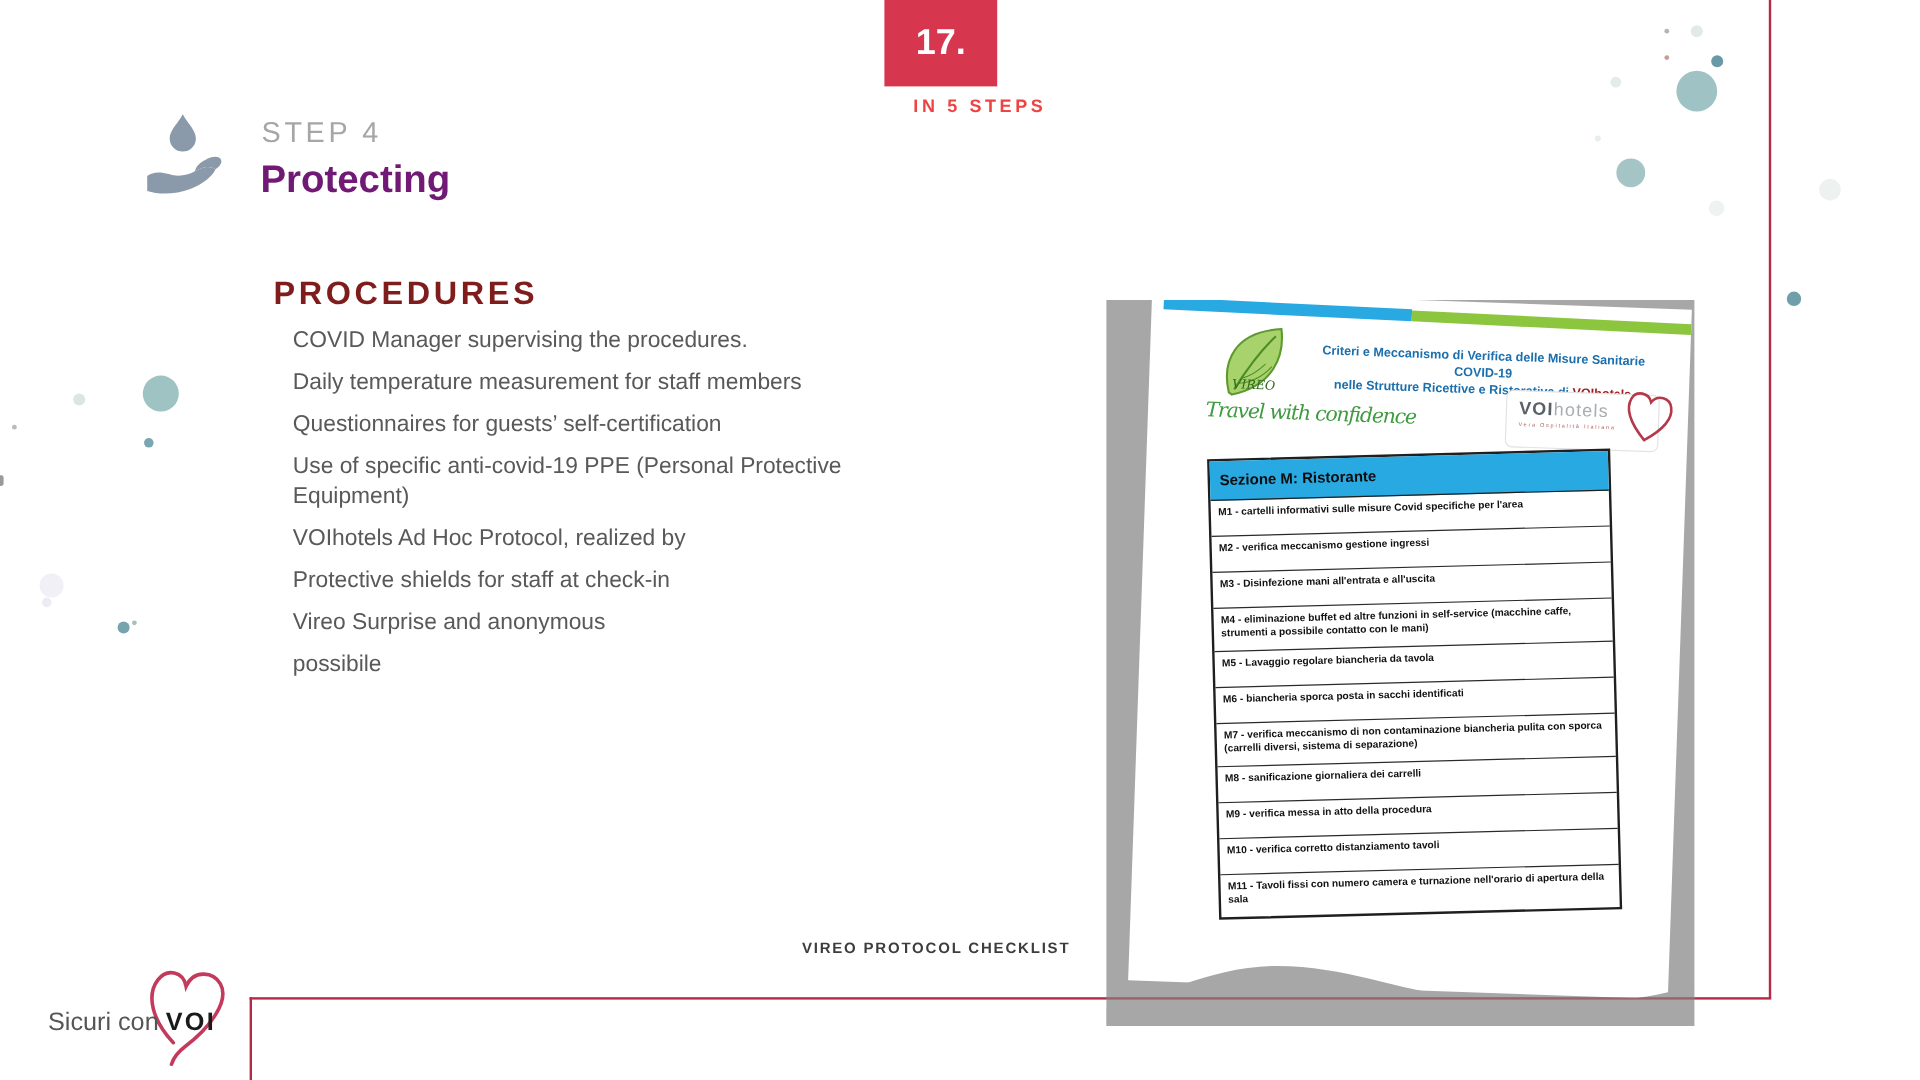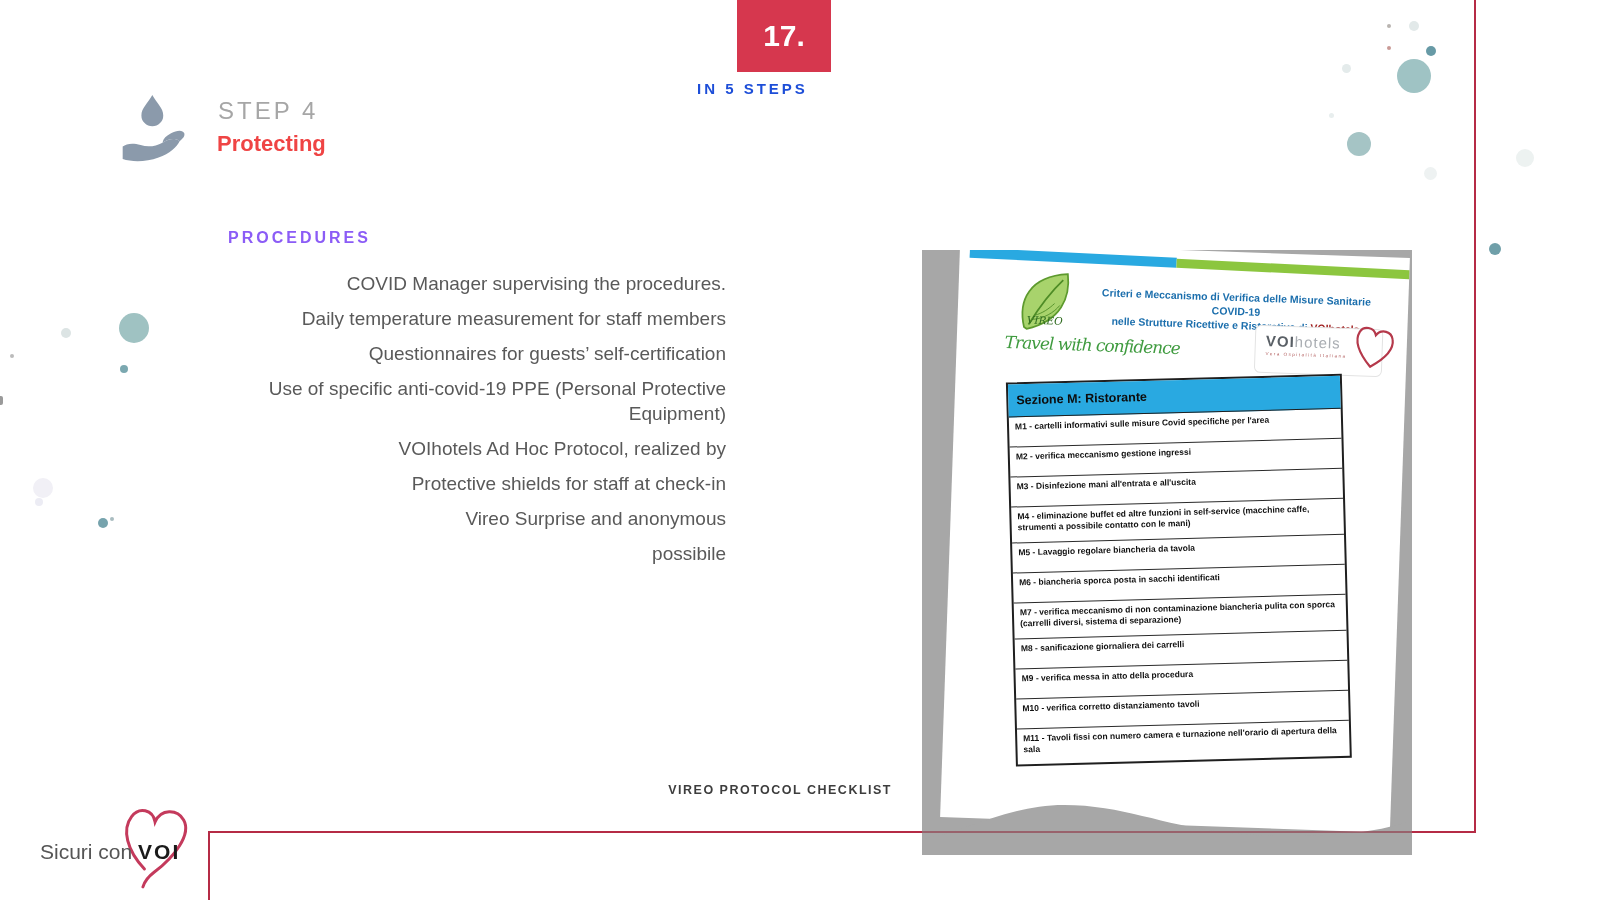--- a/index.html
+++ b/index.html
@@ -7,33 +7,33 @@
   body {
     position:relative; width:1600px; height:900px; background:#ffffff;
     font-family:"Liberation Sans", sans-serif; overflow:hidden;
   }
   .abs { position:absolute; }
 
   
   .step-box { left:737px; top:0; width:94px; height:72px; background:#d6374e;
     display:flex; align-items:center; justify-content:center; z-index:4; }
   .step-box span { color:#fff; font-size:30px; font-weight:bold; }
-  .steps-caption { left:697px; top:80px; width:175px; text-align:left;
-    color:#1d4ed8; font-size:15px; font-weight:bold; letter-spacing:3px; }
+  .steps-caption { left:697px; top:80px; width:175px; text-align:right;
+    color:#ef4444; font-size:15px; font-weight:bold; letter-spacing:3px; }
 
   
   .hand-icon { left:118px; top:92px; width:78px; height:78px; }
   .step-label { left:218px; top:97px; font-size:24px; color:#a6a6a6; letter-spacing:3px; }
-  .step-title { left:217px; top:131px; font-size:22px; font-weight:bold; color:#ef4444; }
-
-  .section-heading { left:228px; top:229px; font-size:16px; font-weight:bold;
-    color:#8b5cf6; letter-spacing:3px; }
+  .step-title { left:217px; top:131px; font-size:32px; font-weight:bold; color:#701a75; }
+
+  .section-heading { left:228px; top:229px; font-size:27px; font-weight:bold;
+    color:#7f1d1d; letter-spacing:3px; }
 
   .proc-list { left:244px; top:271px; width:482px; color:#595959; font-size:19px; }
-  .proc-item { line-height:25px; margin-bottom:10px;text-align:right; }
+  .proc-item { line-height:25px; margin-bottom:10px; }
 
   
   .checklist-caption { left:650px; top:783px; width:242px; text-align:right;
     color:#3d3d3d; font-size:12.5px; font-weight:bold; letter-spacing:1.5px; }
 
   
   .red-v-right { left:1474px; top:0; width:2px; height:832px; background:#b52b45; z-index:1; }
   .red-h-bottom { left:208px; top:831px; width:1268px; height:2px; background:#b52b45; z-index:1; }
   .red-v-left  { left:208px; top:831px; width:2px; height:69px; background:#b52b45; z-index:1; }
   .red-overlay { left:922px; top:831px; width:490px; height:2px;

